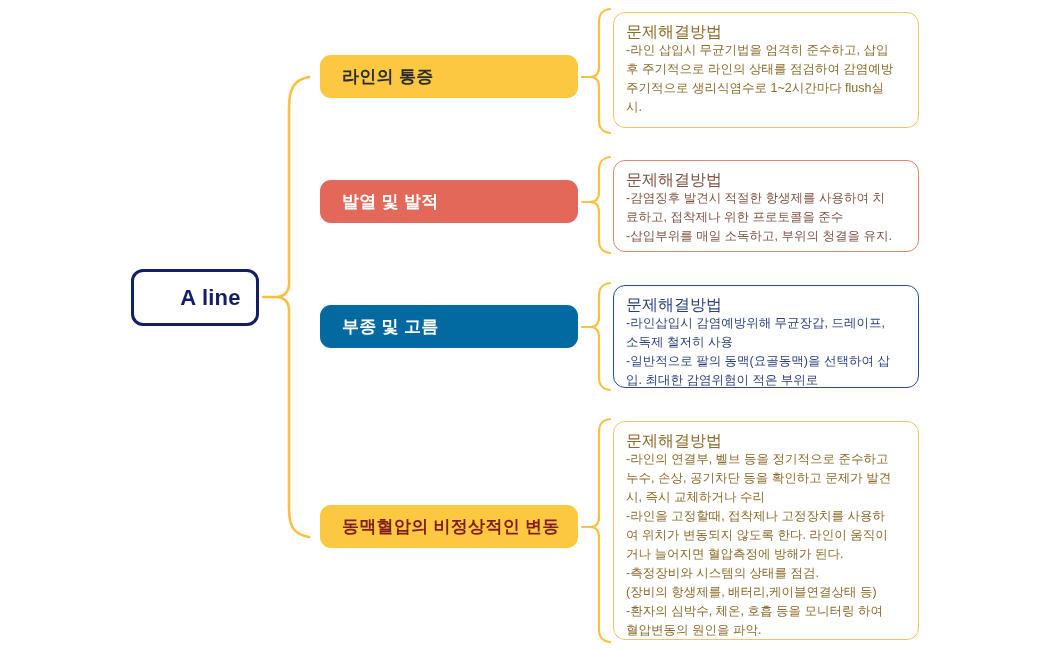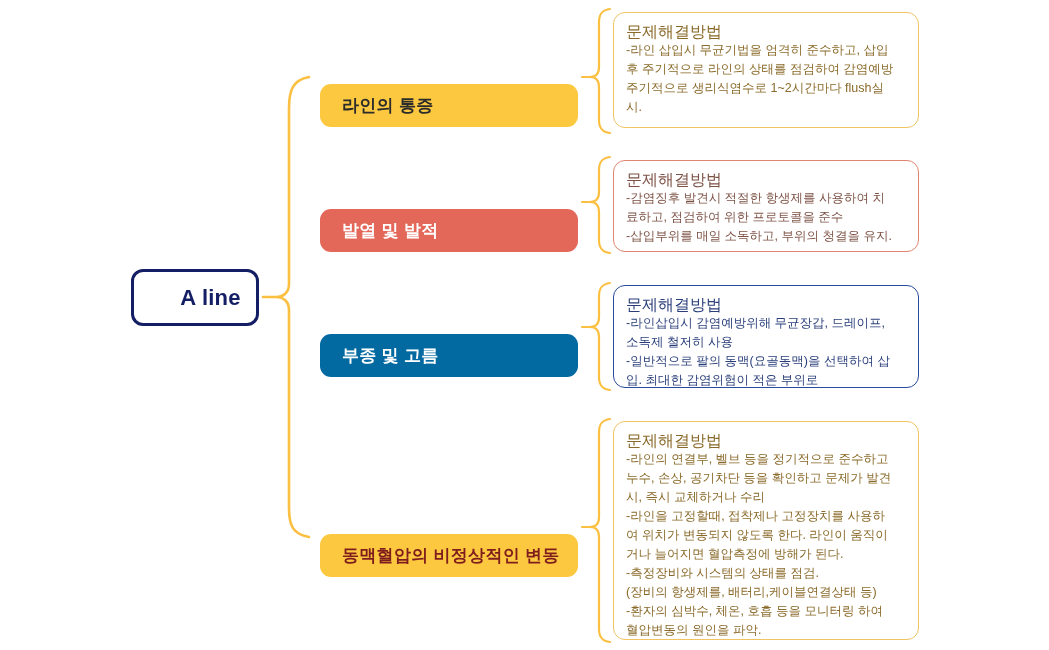--- a/index.html
+++ b/index.html
@@ -27,21 +27,20 @@
   }
 
   
   .branch-node{
     position:absolute;
     left:320px;width:258px;height:43px;
     box-sizing:border-box;
     border-radius:11px;
     display:flex;align-items:center;
     padding-left:22px;
-    margin-top:29px;
   }
   .branch-node .branch-label{
     font-size:17px;font-weight:bold;letter-spacing:.3px;
   }
   .bn-0{top:55px;background:#FBC840;}
   .bn-0 .branch-label{color:#2b2b2b;}
   .bn-1{top:180px;background:#E3685A;}
   .bn-1 .branch-label{color:#ffffff;}
   .bn-2{top:305px;background:#0369a1;}
   .bn-2 .branch-label{color:#ffffff;}
@@ -130,21 +129,21 @@
     <span class="detail-title">문제해결방법</span>
     <span class="detail-line">-라인 삽입시 무균기법을 엄격히 준수하고, 삽입</span>
     <span class="detail-line">후 주기적으로 라인의 상태를 점검하여 감염예방</span>
     <span class="detail-line">주기적으로 생리식염수로 1~2시간마다 flush실</span>
     <span class="detail-line">시.</span>
   </div>
 
   <div class="detail-box db-1">
     <span class="detail-title">문제해결방법</span>
     <span class="detail-line">-감염징후 발견시 적절한 항생제를 사용하여 치</span>
-    <span class="detail-line">료하고, 점검하여 위한 프로토콜을 준수</span>
+    <span class="detail-line">료하고, 접착제나 위한 프로토콜을 준수</span>
     <span class="detail-line">-삽입부위를 매일 소독하고, 부위의 청결을 유지.</span>
   </div>
 
   <div class="detail-box db-2">
     <span class="detail-title">문제해결방법</span>
     <span class="detail-line">-라인삽입시 감염예방위해 무균장갑, 드레이프,</span>
     <span class="detail-line">소독제 철저히 사용</span>
     <span class="detail-line">-일반적으로 팔의 동맥(요골동맥)을 선택하여 삽</span>
     <span class="detail-line">입. 최대한 감염위험이 적은 부위로</span>
   </div>

